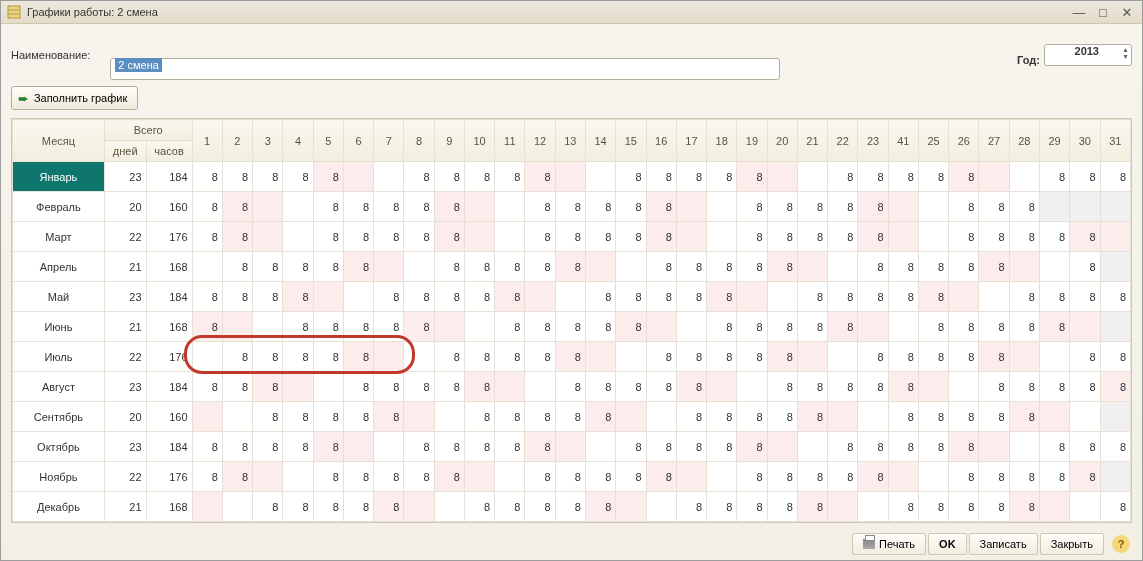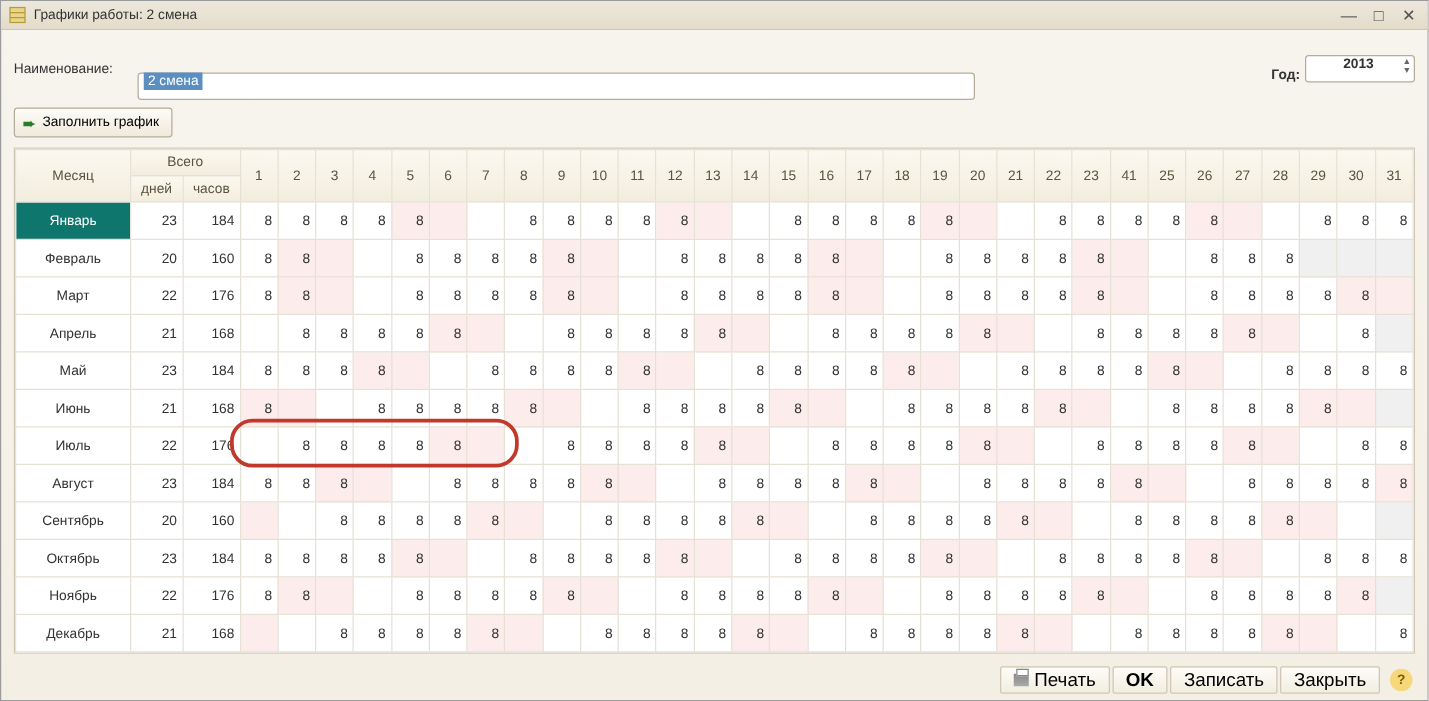--- a/index.html
+++ b/index.html
@@ -31,21 +31,21 @@
   .col-days{width:40px;}
   .col-hours{width:44px;}
   .col-d{width:29px;}
   td.month{text-align:center;background:#fff;}
   td.month.current{background:#0f766e;color:#fff;}
   td.num{text-align:right;padding-right:4px;}
   td.pink{background:#fdecec;}
   td.grey{background:#f0f0f0;}
   .red-circle{position:absolute;border:3px solid #c0392b;border-radius:18px;pointer-events:none;}
   .footer{position:absolute;bottom:5px;right:12px;display:flex;align-items:center;gap:2px;}
-  .f-btn{height:22px;border:1px solid #cfc7b4;background:linear-gradient(#fdfcf8,#f2eddf);padding:0 10px;display:flex;align-items:center;gap:4px;cursor:pointer;border-radius:2px;font-size:15px;}
+  .f-btn{height:22px;border:1px solid #cfc7b4;background:linear-gradient(#fdfcf8,#f2eddf);padding:0 10px;display:flex;align-items:center;gap:4px;cursor:pointer;border-radius:2px;font-size:11px;}
   .f-btn.ok{font-weight:bold;}
   .help{width:18px;height:18px;border-radius:9px;background:#f6d77a;color:#7a5b00;display:flex;align-items:center;justify-content:center;margin-left:6px;font-weight:bold;cursor:pointer;}
   .print-icn{display:inline-block;width:12px;height:10px;background:linear-gradient(#888,#aaa);position:relative;}
   .print-icn:before{content:'';position:absolute;top:-4px;left:2px;width:8px;height:4px;background:#fff;border:1px solid #888;}
 </style>
 </head>
 <body>
 <div class="window">
 
 <div class="titlebar">

